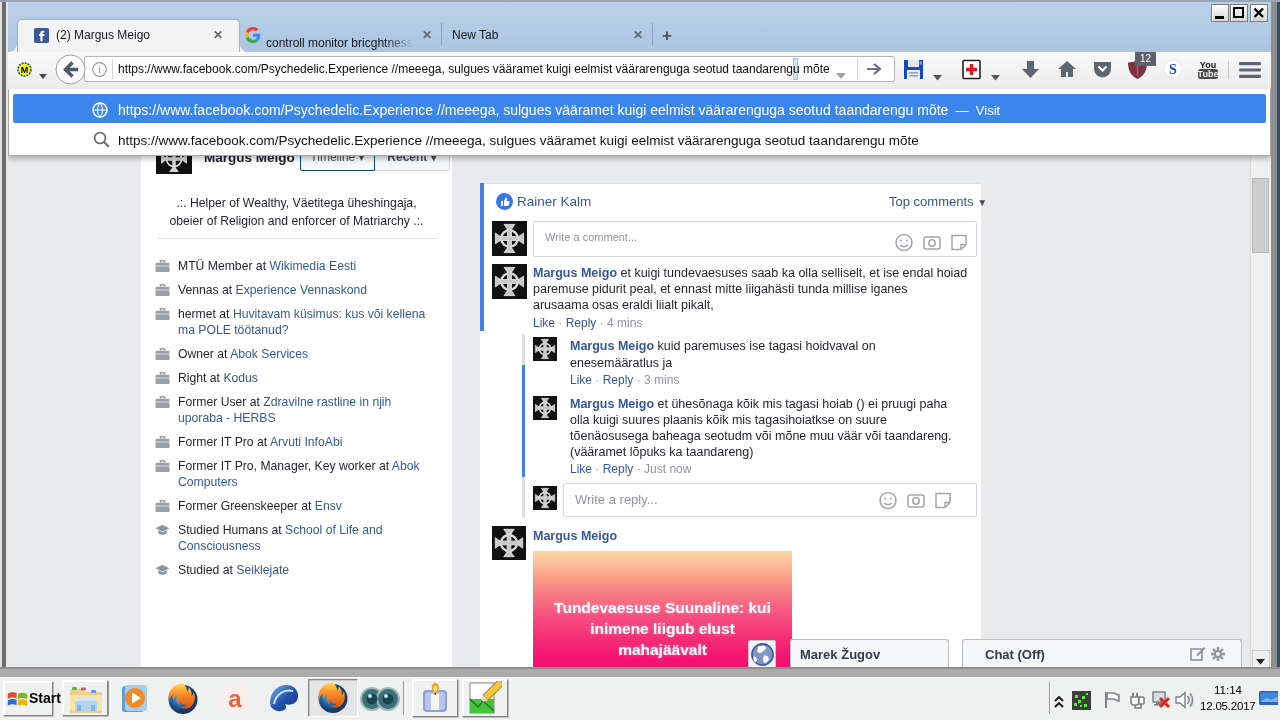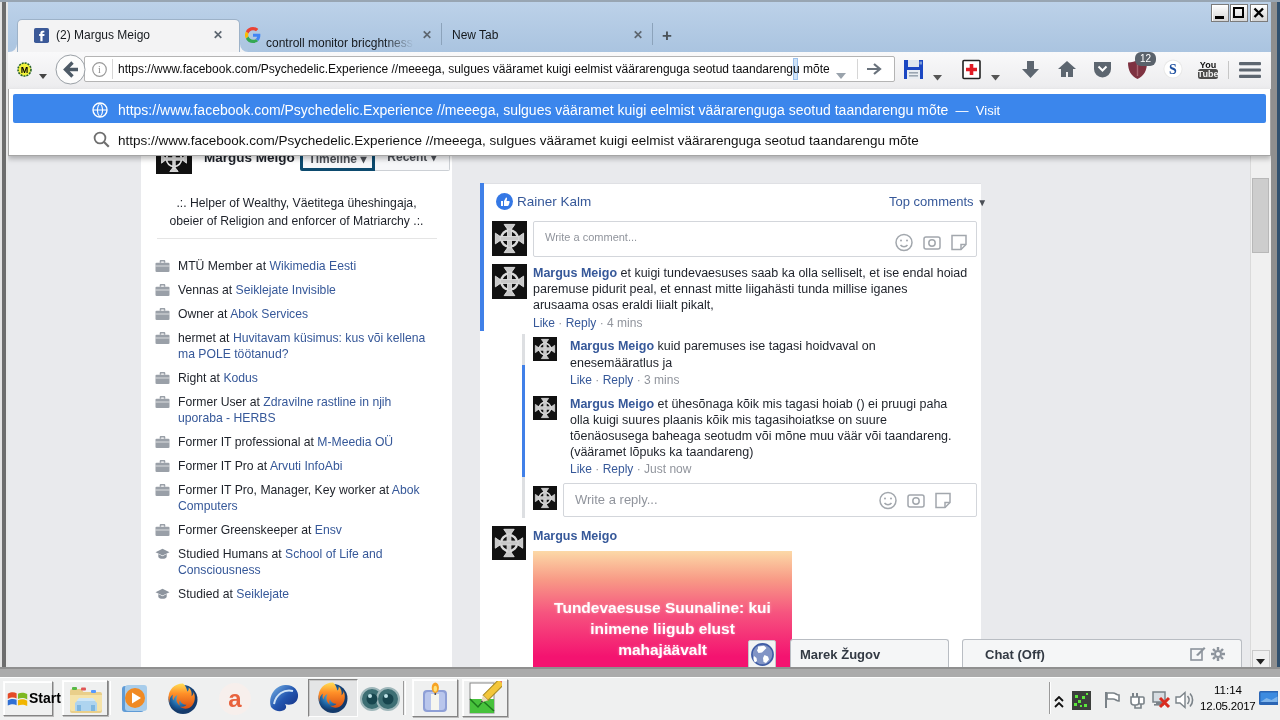--- a/index.html
+++ b/index.html
@@ -134,21 +134,21 @@
       <path d="M10 2 1 10h3v8h5v-5h2v5h5v-8h3z" fill="#5d6670"></path>
     </svg></div>
 <div class="abs" style="left:1093px;top:60px"><svg width="19" height="19">
       <path d="M1 2h17v7a8.5 8.5 0 0 1-17 0z" fill="#5d6670"></path>
       <path d="M5.5 6.5l4 4 4-4" stroke="#fff" stroke-width="2" fill="none"></path>
     </svg></div>
 <div class="abs" style="left:1128px;top:60px"><svg width="19" height="19">
       <path d="M9.5 0C12 1.5 15 2.5 19 2.5c0 8-3 13.5-9.5 16.5C3 16 0 10.5 0 2.5 4 2.5 7 1.5 9.5 0z" fill="#7e3241"></path>
       <path d="M9.5 3v13" stroke="#a76470" stroke-width="1.4"></path>
     </svg></div>
-<div class="abs" style="left:1135px;top:52px;width:21px;height:14px;background:#5a626b;border-radius:6px;color:#fff;font-size:10px;text-align:center;line-height:14px">12</div>
+<div class="abs" style="left:1135px;top:52px;width:21px;height:14px;background:#5a626b;border-radius:0;color:#fff;font-size:10px;text-align:center;line-height:14px">12</div>
 <div class="abs" style="left:1163px;top:59px"><svg width="20" height="20">
       <circle cx="10" cy="10" r="9.6" fill="#e8e8e8"></circle>
       <circle cx="10" cy="10" r="8.6" fill="#fff"></circle>
       <text x="10" y="14.5" text-anchor="middle" font-size="14" font-weight="bold" fill="#1d4fa0" font-family="Liberation Serif">S</text>
     </svg></div>
 <div class="abs" style="left:1197px;top:59px"><svg width="22" height="21">
       <text x="11" y="9" text-anchor="middle" font-size="9" font-weight="bold" fill="#111">You</text>
       <rect x="1" y="10" width="20" height="10" rx="2.5" fill="#4a4a4a"></rect>
       <text x="11" y="18" text-anchor="middle" font-size="9" font-weight="bold" fill="#eee">Tube</text>
     </svg></div>
@@ -164,74 +164,67 @@
 <div class="abs panel" style="left:141px;top:100px;width:311px;height:567px"></div>
 <div class="abs" style="left:156px;top:144px;width:36px;height:30px;background:#111"><svg width="36" height="30" viewBox="0 0 36 36">
       <g stroke="#e8e8e8" fill="#cfcfcf">
         <circle cx="18" cy="18" r="9" fill="none" stroke-width="2"></circle>
         <path d="M16.5 4h3v28h-3z"></path>
         <path d="M4 16.5h28v3H4z"></path>
         <path d="M13 3h10l-3 4h-4zM13 33h10l-3-4h-4zM3 13v10l4-3v-4zM33 13v10l-4-3v-4z"></path>
       </g>
     </svg></div>
 <div class="abs" style="left:204px;top:150px;font-size:13.5px;font-weight:bold;color:#1d2129">Margus Meigo</div>
-<div class="abs" style="left:300px;top:143px;width:75px;height:28px;background:#f6f7f9;border:3px solid #0c4a6e;border-radius:2px 0 0 2px;font-size:12px;font-weight:bold;color:#4b4f56;text-align:center;line-height:26px">Timeline ▾</div>
+<div class="abs" style="left:300px;top:143px;width:75px;height:28px;background:#f6f7f9;border:1px solid #0c4a6e;border-radius:2px 0 0 2px;font-size:12px;font-weight:normal;color:#4b4f56;text-align:center;line-height:26px">Timeline ▾</div>
 <div class="abs" style="left:375px;top:143px;width:75px;height:28px;background:#f6f7f9;border:1px solid #ccd0d5;border-left:none;border-radius:0 2px 2px 0;font-size:12px;font-weight:bold;color:#4b4f56;text-align:center;line-height:26px">Recent ▾</div>
 <div class="abs" style="left:141px;top:195px;width:311px;text-align:center;font-size:12.2px;color:#1d2129;line-height:17.5px">.:. Helper of Wealthy, Väetitega üheshingaja,<br>obeier of Religion and enforcer of Matriarchy .:.</div>
 <div class="abs" style="left:157px;top:238px;width:280px;height:1px;background:#e5e5e5"></div>
 <div class="abs" id="joblist" style="left:155px;top:258px;width:300px;font-size:12.2px;color:#1d2129;line-height:16px">
 <div class="job"><svg width="15" height="14" viewBox="0 0 16 15">
         <g fill="#9aa0a8">
           <rect x="0.5" y="4" width="15" height="10" rx="1.2"></rect>
           <path d="M5 4V2.2C5 1.5 5.5 1 6.2 1h3.6c.7 0 1.2.5 1.2 1.2V4h-1.6V2.6H6.6V4z"></path>
         </g>
         <rect x="0.5" y="7" width="15" height="1" fill="#fff" opacity=".7"></rect>
       </svg><span>MTÜ Member at </span><a class="fb">Wikimedia Eesti</a></div>
 <div class="job"><svg width="15" height="14" viewBox="0 0 16 15">
         <g fill="#9aa0a8">
           <rect x="0.5" y="4" width="15" height="10" rx="1.2"></rect>
           <path d="M5 4V2.2C5 1.5 5.5 1 6.2 1h3.6c.7 0 1.2.5 1.2 1.2V4h-1.6V2.6H6.6V4z"></path>
         </g>
         <rect x="0.5" y="7" width="15" height="1" fill="#fff" opacity=".7"></rect>
-      </svg><span>Vennas at </span><a class="fb">Seiklejate Invisible</a></div>
+      </svg><span>Vennas at </span><a class="fb">Experience Vennaskond</a></div>
+<div class="job"><svg width="15" height="14" viewBox="0 0 16 15">
+        <g fill="#9aa0a8">
+          <rect x="0.5" y="4" width="15" height="10" rx="1.2"></rect>
+          <path d="M5 4V2.2C5 1.5 5.5 1 6.2 1h3.6c.7 0 1.2.5 1.2 1.2V4h-1.6V2.6H6.6V4z"></path>
+        </g>
+        <rect x="0.5" y="7" width="15" height="1" fill="#fff" opacity=".7"></rect>
+      </svg><span>hermet at </span><a class="fb">Huvitavam küsimus: kus või kellena<br>ma POLE töötanud?</a></div>
 <div class="job"><svg width="15" height="14" viewBox="0 0 16 15">
         <g fill="#9aa0a8">
           <rect x="0.5" y="4" width="15" height="10" rx="1.2"></rect>
           <path d="M5 4V2.2C5 1.5 5.5 1 6.2 1h3.6c.7 0 1.2.5 1.2 1.2V4h-1.6V2.6H6.6V4z"></path>
         </g>
         <rect x="0.5" y="7" width="15" height="1" fill="#fff" opacity=".7"></rect>
       </svg><span>Owner at </span><a class="fb">Abok Services</a></div>
 <div class="job"><svg width="15" height="14" viewBox="0 0 16 15">
         <g fill="#9aa0a8">
           <rect x="0.5" y="4" width="15" height="10" rx="1.2"></rect>
           <path d="M5 4V2.2C5 1.5 5.5 1 6.2 1h3.6c.7 0 1.2.5 1.2 1.2V4h-1.6V2.6H6.6V4z"></path>
         </g>
         <rect x="0.5" y="7" width="15" height="1" fill="#fff" opacity=".7"></rect>
-      </svg><span>hermet at </span><a class="fb">Huvitavam küsimus: kus või kellena<br>ma POLE töötanud?</a></div>
-<div class="job"><svg width="15" height="14" viewBox="0 0 16 15">
-        <g fill="#9aa0a8">
-          <rect x="0.5" y="4" width="15" height="10" rx="1.2"></rect>
-          <path d="M5 4V2.2C5 1.5 5.5 1 6.2 1h3.6c.7 0 1.2.5 1.2 1.2V4h-1.6V2.6H6.6V4z"></path>
-        </g>
-        <rect x="0.5" y="7" width="15" height="1" fill="#fff" opacity=".7"></rect>
       </svg><span>Right at </span><a class="fb">Kodus</a></div>
 <div class="job"><svg width="15" height="14" viewBox="0 0 16 15">
         <g fill="#9aa0a8">
           <rect x="0.5" y="4" width="15" height="10" rx="1.2"></rect>
           <path d="M5 4V2.2C5 1.5 5.5 1 6.2 1h3.6c.7 0 1.2.5 1.2 1.2V4h-1.6V2.6H6.6V4z"></path>
         </g>
         <rect x="0.5" y="7" width="15" height="1" fill="#fff" opacity=".7"></rect>
       </svg><span>Former User at </span><a class="fb">Zdravilne rastline in njih<br>uporaba - HERBS</a></div>
-<div class="job"><svg width="15" height="14" viewBox="0 0 16 15">
-        <g fill="#9aa0a8">
-          <rect x="0.5" y="4" width="15" height="10" rx="1.2"></rect>
-          <path d="M5 4V2.2C5 1.5 5.5 1 6.2 1h3.6c.7 0 1.2.5 1.2 1.2V4h-1.6V2.6H6.6V4z"></path>
-        </g>
-        <rect x="0.5" y="7" width="15" height="1" fill="#fff" opacity=".7"></rect>
-      </svg><span>Former IT professional at </span><a class="fb">M-Meedia OÜ</a></div>
 <div class="job"><svg width="15" height="14" viewBox="0 0 16 15">
         <g fill="#9aa0a8">
           <rect x="0.5" y="4" width="15" height="10" rx="1.2"></rect>
           <path d="M5 4V2.2C5 1.5 5.5 1 6.2 1h3.6c.7 0 1.2.5 1.2 1.2V4h-1.6V2.6H6.6V4z"></path>
         </g>
         <rect x="0.5" y="7" width="15" height="1" fill="#fff" opacity=".7"></rect>
       </svg><span>Former IT Pro at </span><a class="fb">Arvuti InfoAbi</a></div>
 <div class="job"><svg width="15" height="14" viewBox="0 0 16 15">
         <g fill="#9aa0a8">
           <rect x="0.5" y="4" width="15" height="10" rx="1.2"></rect>

